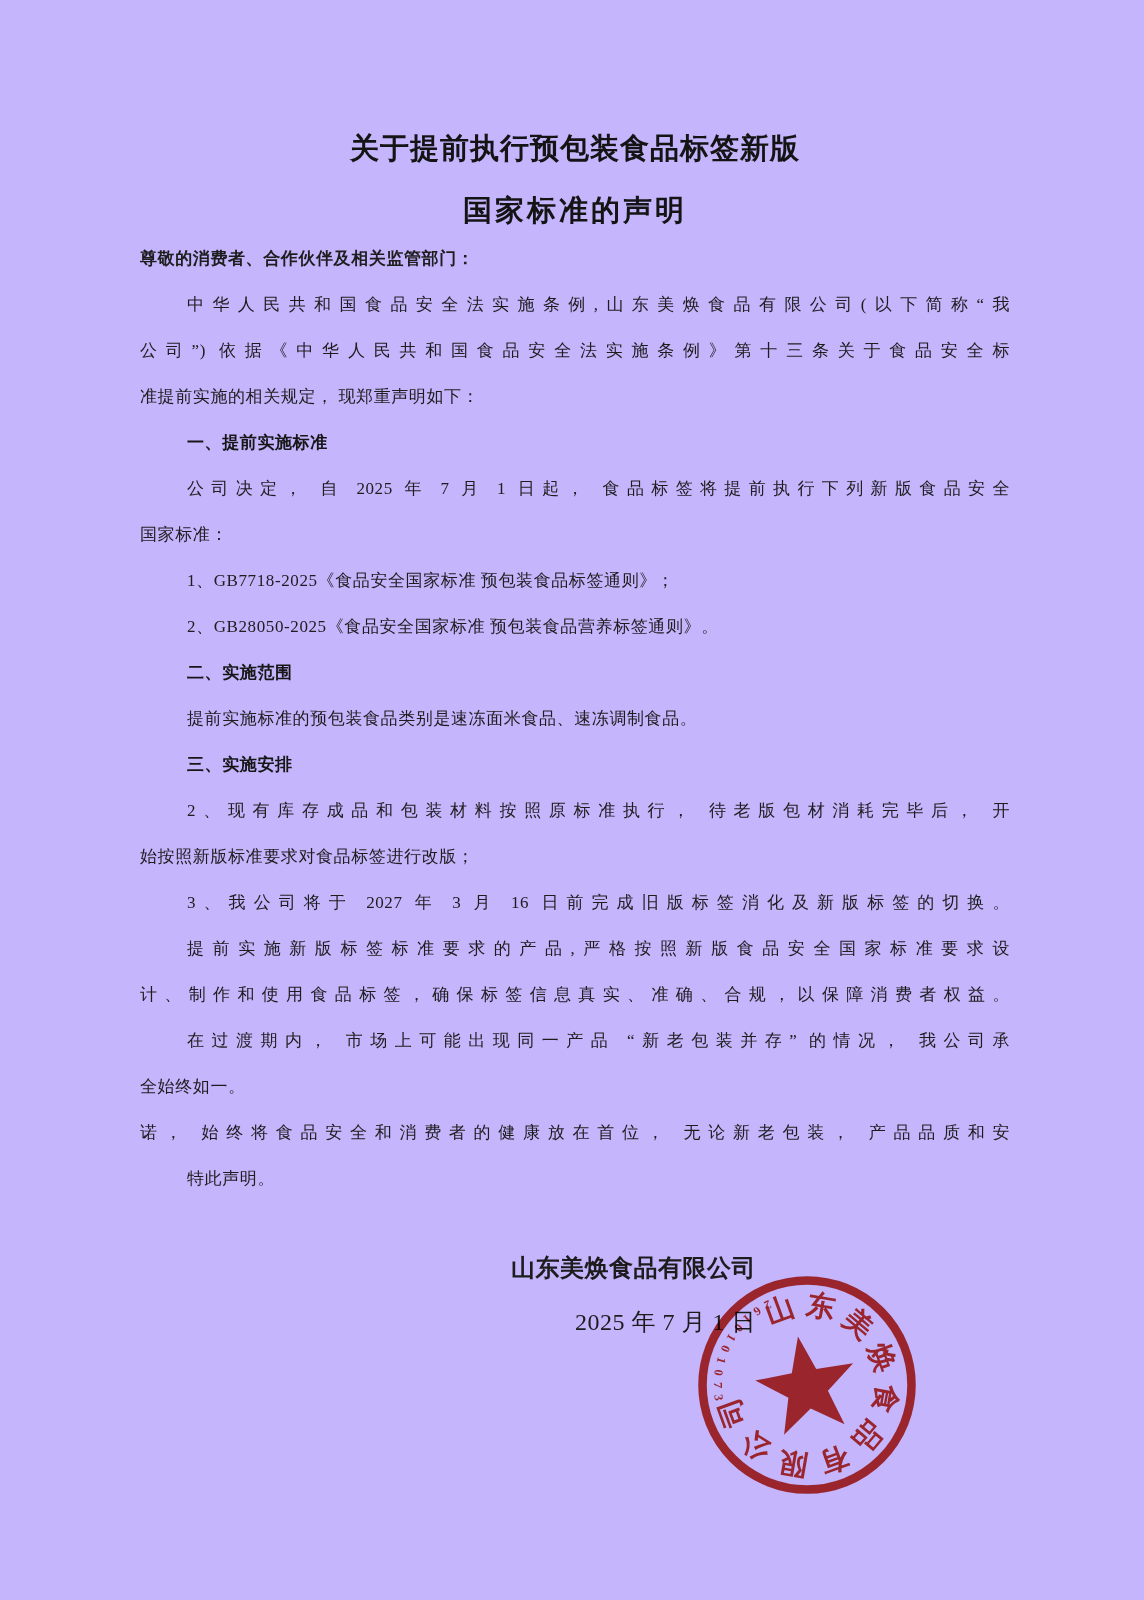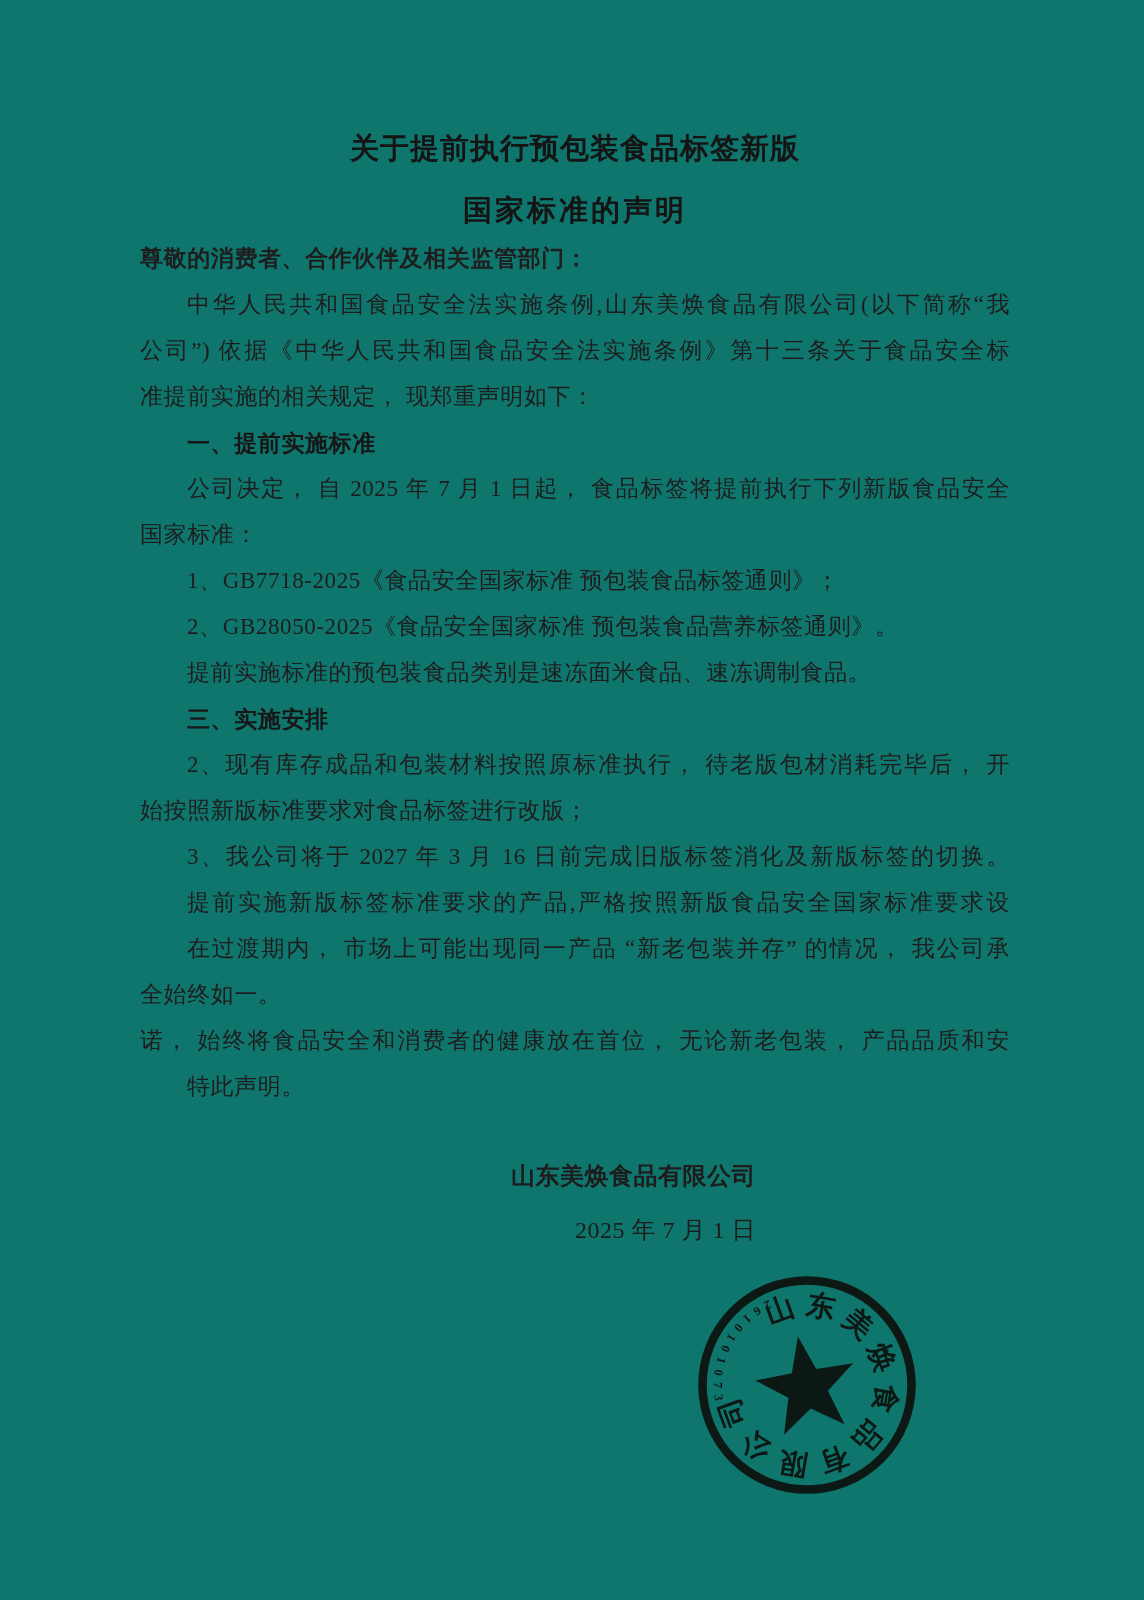--- a/index.html
+++ b/index.html
@@ -1,41 +1,41 @@
 <!DOCTYPE html>
 <html><head>
 <meta charset="utf-8">
 <style>
   html,body{margin:0;padding:0;background:#e8e8e8;}
   .page{
     position:relative;
     width:1144px;height:1600px;
     margin:0 auto;
-    background:#0f766e;
+    background:#c4b5fd;
     color:#1c1c1c;
     font-family:"Liberation Serif", serif;
     overflow:hidden;
   }
   .content{
     position:absolute;
     left:140px; right:134px; top:125px;
   }
   .title{
     text-align:center;
     font-family:"Liberation Sans", sans-serif;
     font-weight:bold;
     font-size:29px;
     height:46px; line-height:46px;
     letter-spacing:1px;
     color:#141414;
   }
   .title.second{ margin-top:16px; letter-spacing:3px; }
   .body-block{ margin-top:3px; }
   .ln{
-    font-size:23px;
+    font-size:17px;
     height:46px; line-height:46px;
     letter-spacing:0.6px;
     white-space:nowrap;
     color:#1d1d1d;
   }
   .ln.ind{ text-indent:47px; }
   .ln.b{
     font-family:"Liberation Sans", sans-serif;
     font-weight:bold;
     color:#161616;
@@ -76,26 +76,28 @@
     <div class="body-block">
       <div class="ln b2">尊敬的消费者、合作伙伴及相关监管部门：</div>
       <div class="ln ind fill">中华人民共和国食品安全法实施条例,山东美焕食品有限公司(以下简称“我</div>
       <div class="ln fill">公司”) 依据《中华人民共和国食品安全法实施条例》第十三条关于食品安全标</div>
       <div class="ln">准提前实施的相关规定， 现郑重声明如下：</div>
       <div class="ln ind b">一、提前实施标准</div>
       <div class="ln ind fill">公司决定， 自 2025 年 7 月 1 日起， 食品标签将提前执行下列新版食品安全</div>
       <div class="ln">国家标准：</div>
       <div class="ln ind">1、GB7718-2025《食品安全国家标准 预包装食品标签通则》；</div>
       <div class="ln ind">2、GB28050-2025《食品安全国家标准 预包装食品营养标签通则》。</div>
+      <div class="ln ind b">二、实施范围</div>
       <div class="ln ind">提前实施标准的预包装食品类别是速冻面米食品、速冻调制食品。</div>
       <div class="ln ind b">三、实施安排</div>
       <div class="ln ind fill">2、现有库存成品和包装材料按照原标准执行， 待老版包材消耗完毕后， 开</div>
       <div class="ln">始按照新版标准要求对食品标签进行改版；</div>
       <div class="ln ind fill">3、我公司将于 2027 年 3 月 16 日前完成旧版标签消化及新版标签的切换。</div>
       <div class="ln ind fill">提前实施新版标签标准要求的产品,严格按照新版食品安全国家标准要求设</div>
+      <div class="ln fill">计、制作和使用食品标签，确保标签信息真实、准确、合规，以保障消费者权益。</div>
       <div class="ln ind fill">在过渡期内， 市场上可能出现同一产品 “新老包装并存” 的情况， 我公司承</div>
       <div class="ln">全始终如一。</div>
       <div class="ln fill">诺，  始终将食品安全和消费者的健康放在首位， 无论新老包装， 产品品质和安</div>
       <div class="ln ind">特此声明。</div>
     </div>
 
     <div class="sig-line sig-company">山东美焕食品有限公司</div>
     <div class="sig-line sig-date">2025 年 7 月 1 日</div>
   </div>
 

